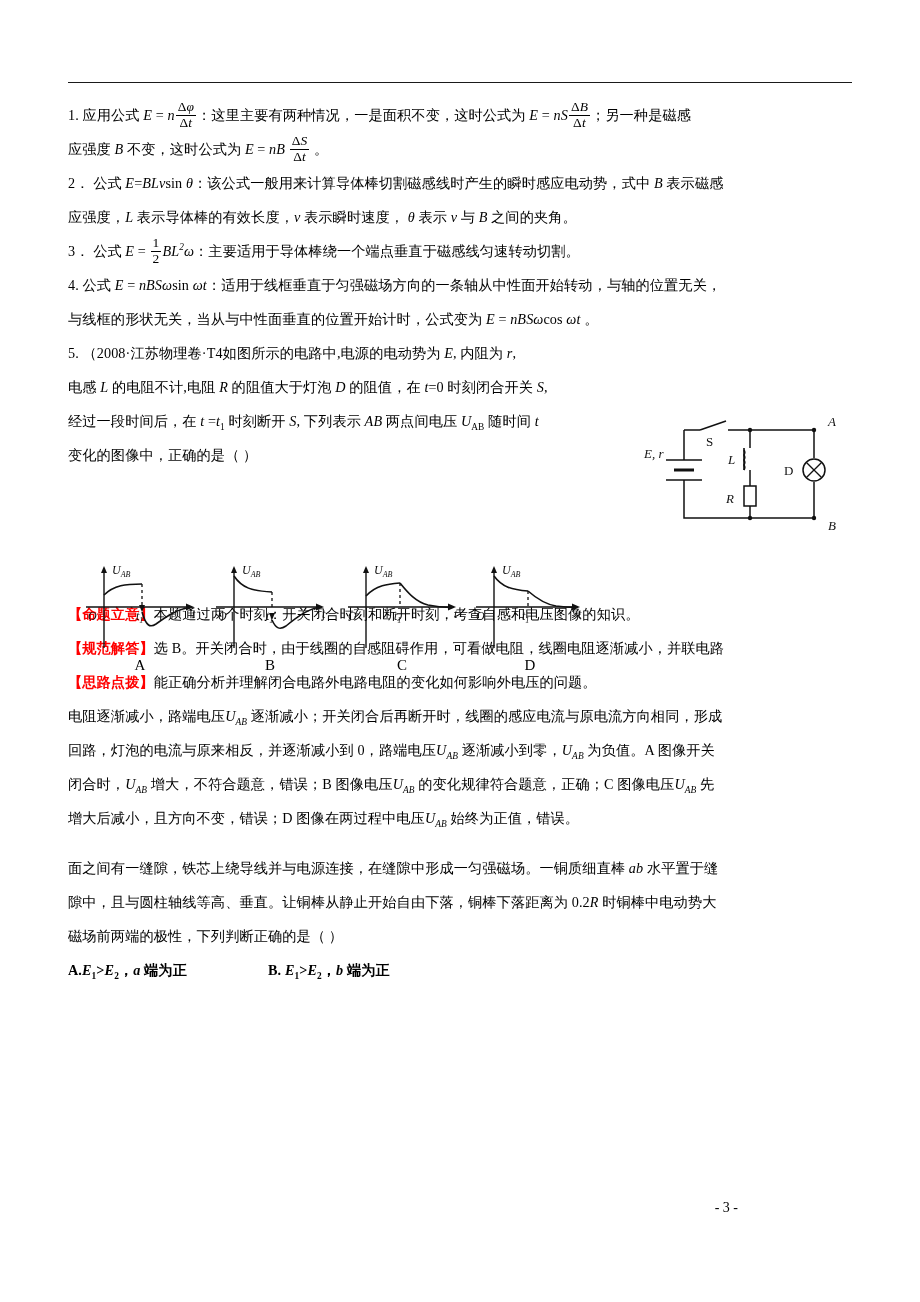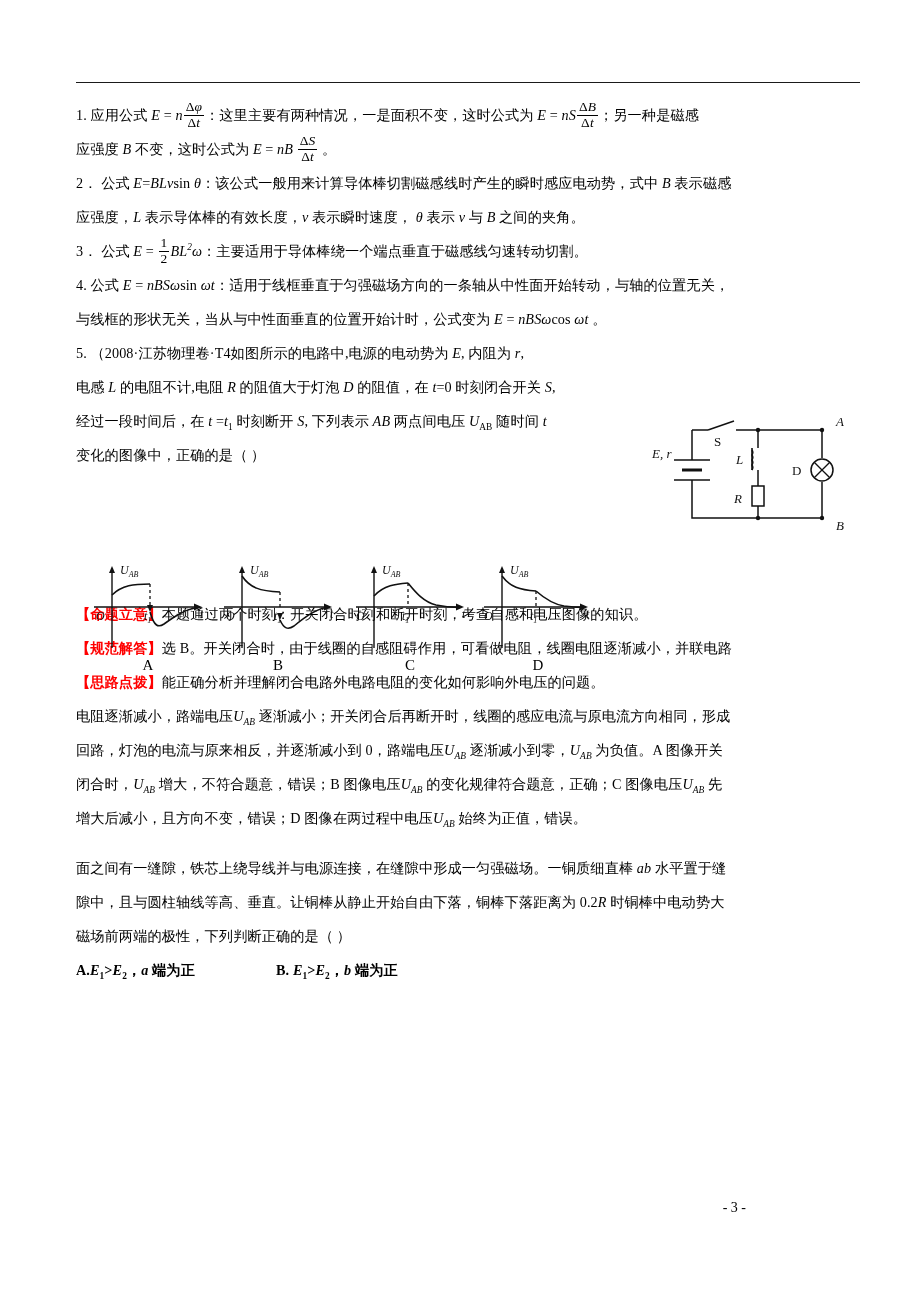--- a/index.html
+++ b/index.html
@@ -10,21 +10,21 @@
   body {
     width: 920px;
     height: 1302px;
     position: relative;
     font-family: "Liberation Serif", "DejaVu Serif", serif;
     color: #000000;
     overflow: hidden;
   }
   .page {
     position: absolute;
-    left: 8px; top: 0;
+    left: 0; top: 0;
     width: 804px;
     height: 1302px;
   }
   .header-rule {
     position: absolute;
     left: 68px;
     top: 82px;
     width: 784px;
     height: 0;
     border-top: 1.6px solid #1a1a1a;

